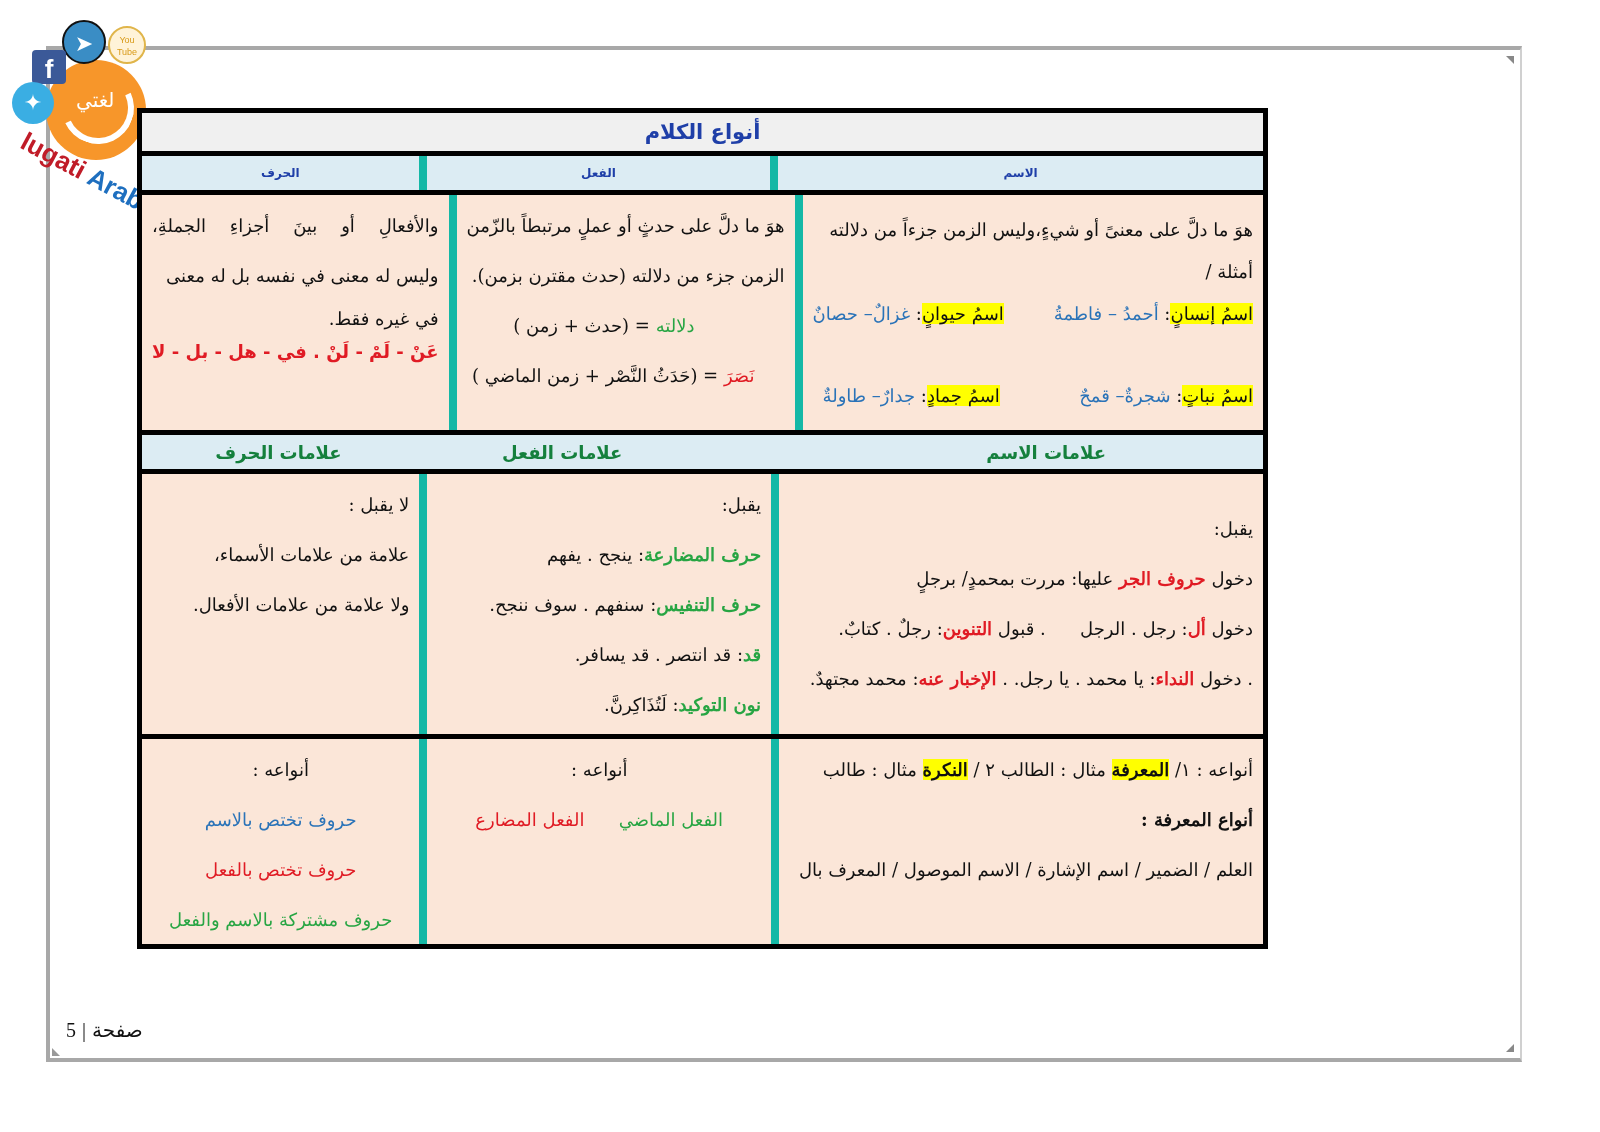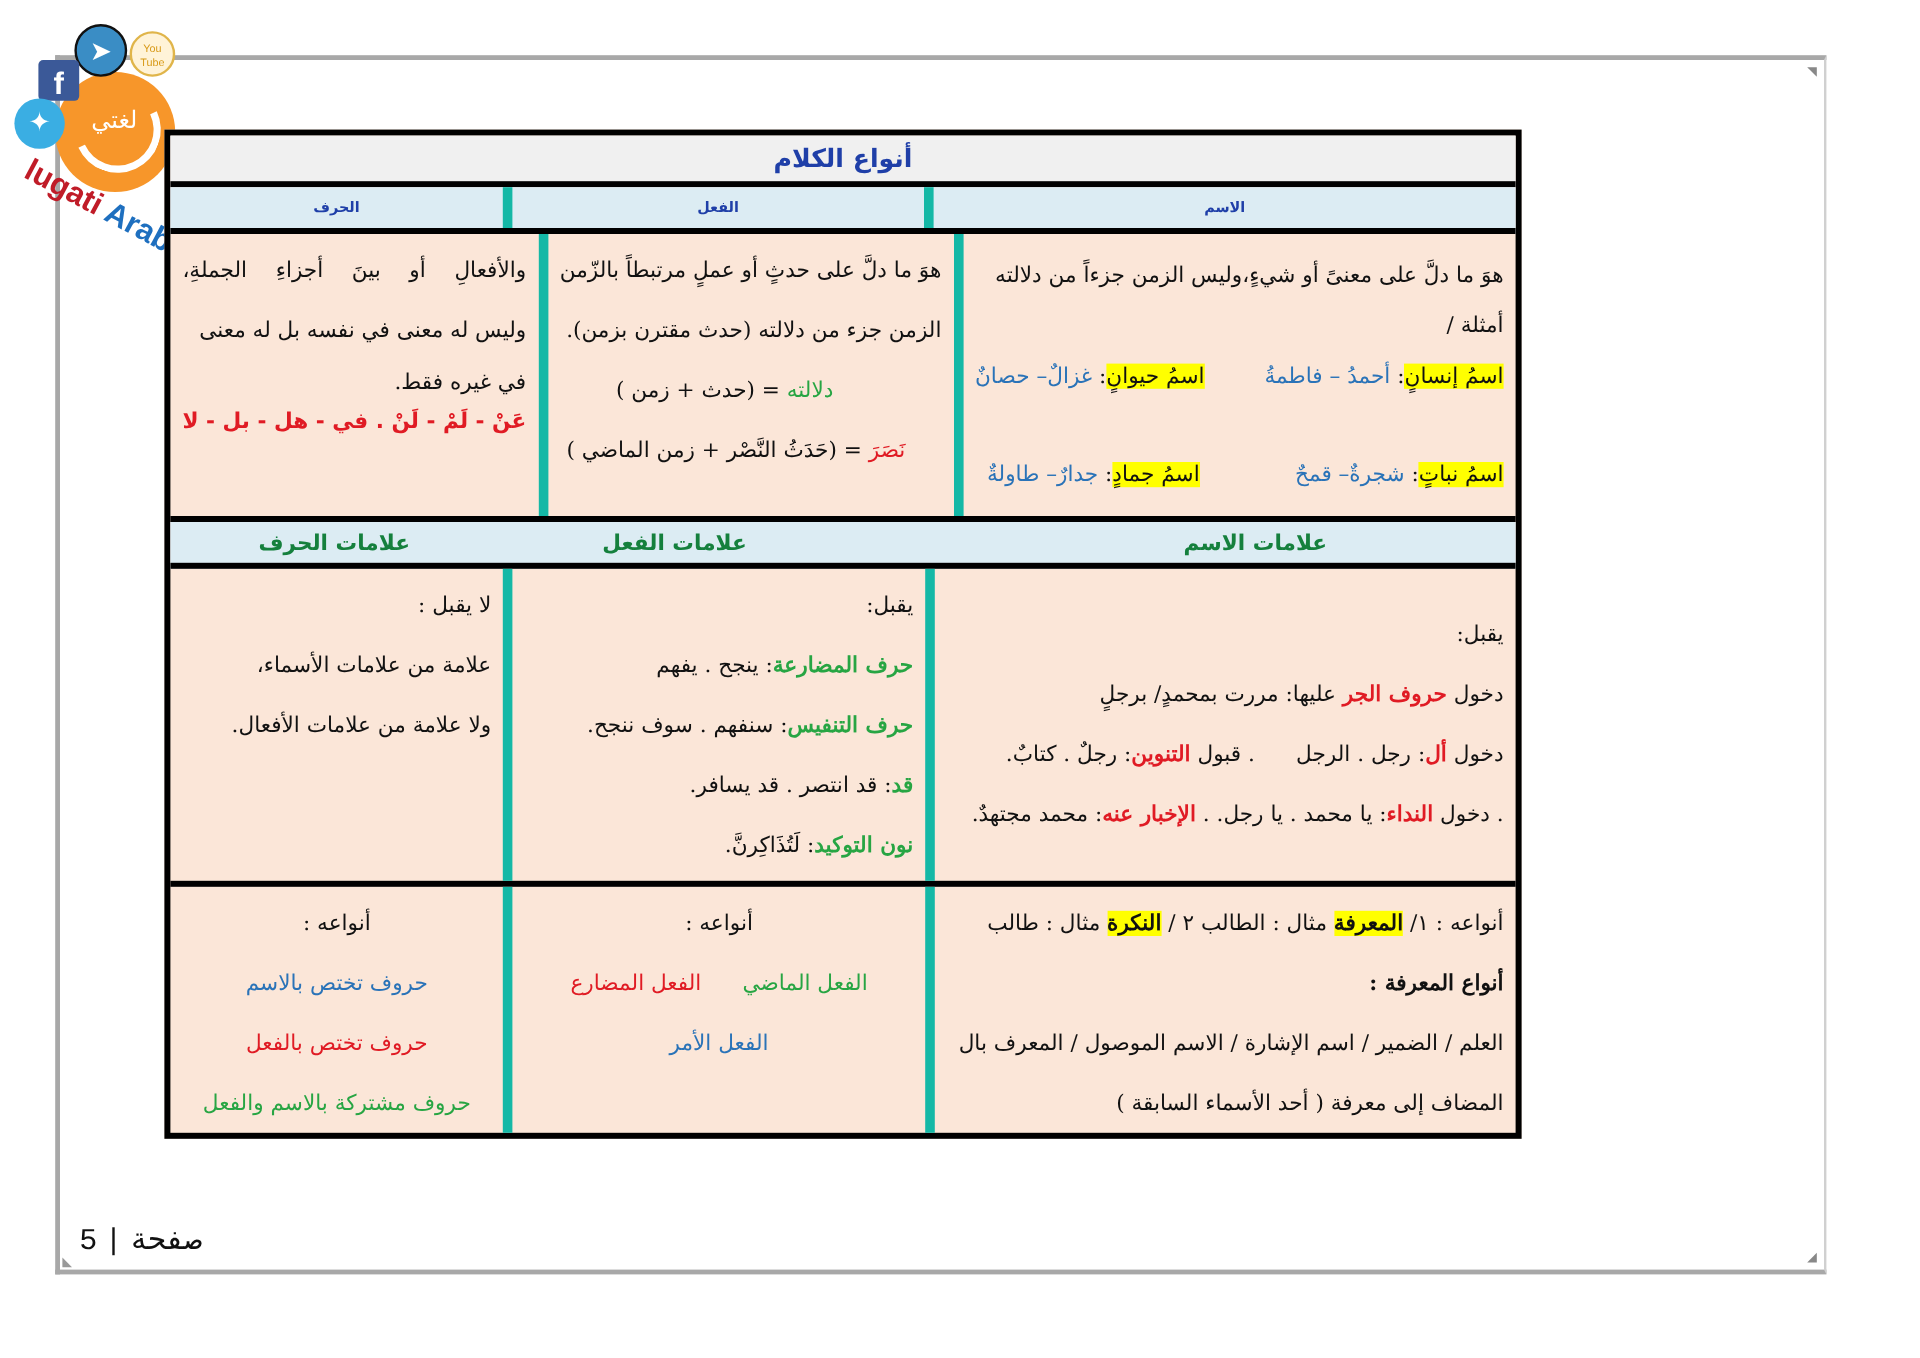--- a/index.html
+++ b/index.html
@@ -49,21 +49,21 @@
   .blue { color:#2a73b8; }
   .green { color:#27a543; }
   .red { color:#e01b24; }
   .bold { font-weight:bold; }
   .center { text-align:center; }
 
   .r1 { height:235px; }
   .r2 { height:260px; }
   .r3 { height:205px; }
 
-  .footer { position:absolute; left:66px; top:1018px; font-family:Liberation Mono, monospace; font-size:25px; color:#111; direction:ltr; }
+  .footer { position:absolute; left:66px; top:1018px; font-family:Liberation Serif, serif; font-size:20px; color:#111; direction:ltr; }
   .footer .sep { margin:0 6px; }
 </style>
 </head>
 <body>
 
 <div class="page-frame">
   <div class="corner tr"></div>
   <div class="corner br"></div>
   <div class="corner bl"></div>
 </div>
@@ -143,26 +143,24 @@
       <div class="line">علامة من علامات الأسماء،</div>
       <div class="line">ولا علامة من علامات الأفعال.</div>
     </div>
   </div>
 
   <div class="row r3">
     <div class="cell c-ism body-cell">
       <div class="line"><span>أنواعه : ١/</span> <span class="hl bold">المعرفة</span> <span>مثال : الطالب    ٢ /</span> <span class="hl bold">النكرة</span> <span>مثال : طالب</span></div>
       <div class="line bold">أنواع المعرفة :</div>
       <div class="line">العلم / الضمير / اسم الإشارة / الاسم الموصول / المعرف بال</div>
-      <div class="line">المضاف إلى معرفة ( أحد الأسماء السابقة )</div>
     </div>
     <div class="cell c-fil body-cell center">
       <div class="line">أنواعه :</div>
       <div class="line"><span class="green">الفعل الماضي</span>&nbsp;&nbsp;&nbsp;&nbsp;&nbsp;&nbsp;<span class="red">الفعل المضارع</span></div>
-      <div class="line blue">الفعل الأمر</div>
     </div>
     <div class="cell c-harf body-cell center">
       <div class="line">أنواعه :</div>
       <div class="line blue">حروف تختص بالاسم</div>
       <div class="line red">حروف تختص بالفعل</div>
       <div class="line green">حروف مشتركة بالاسم والفعل</div>
     </div>
   </div>
 
 </div>

